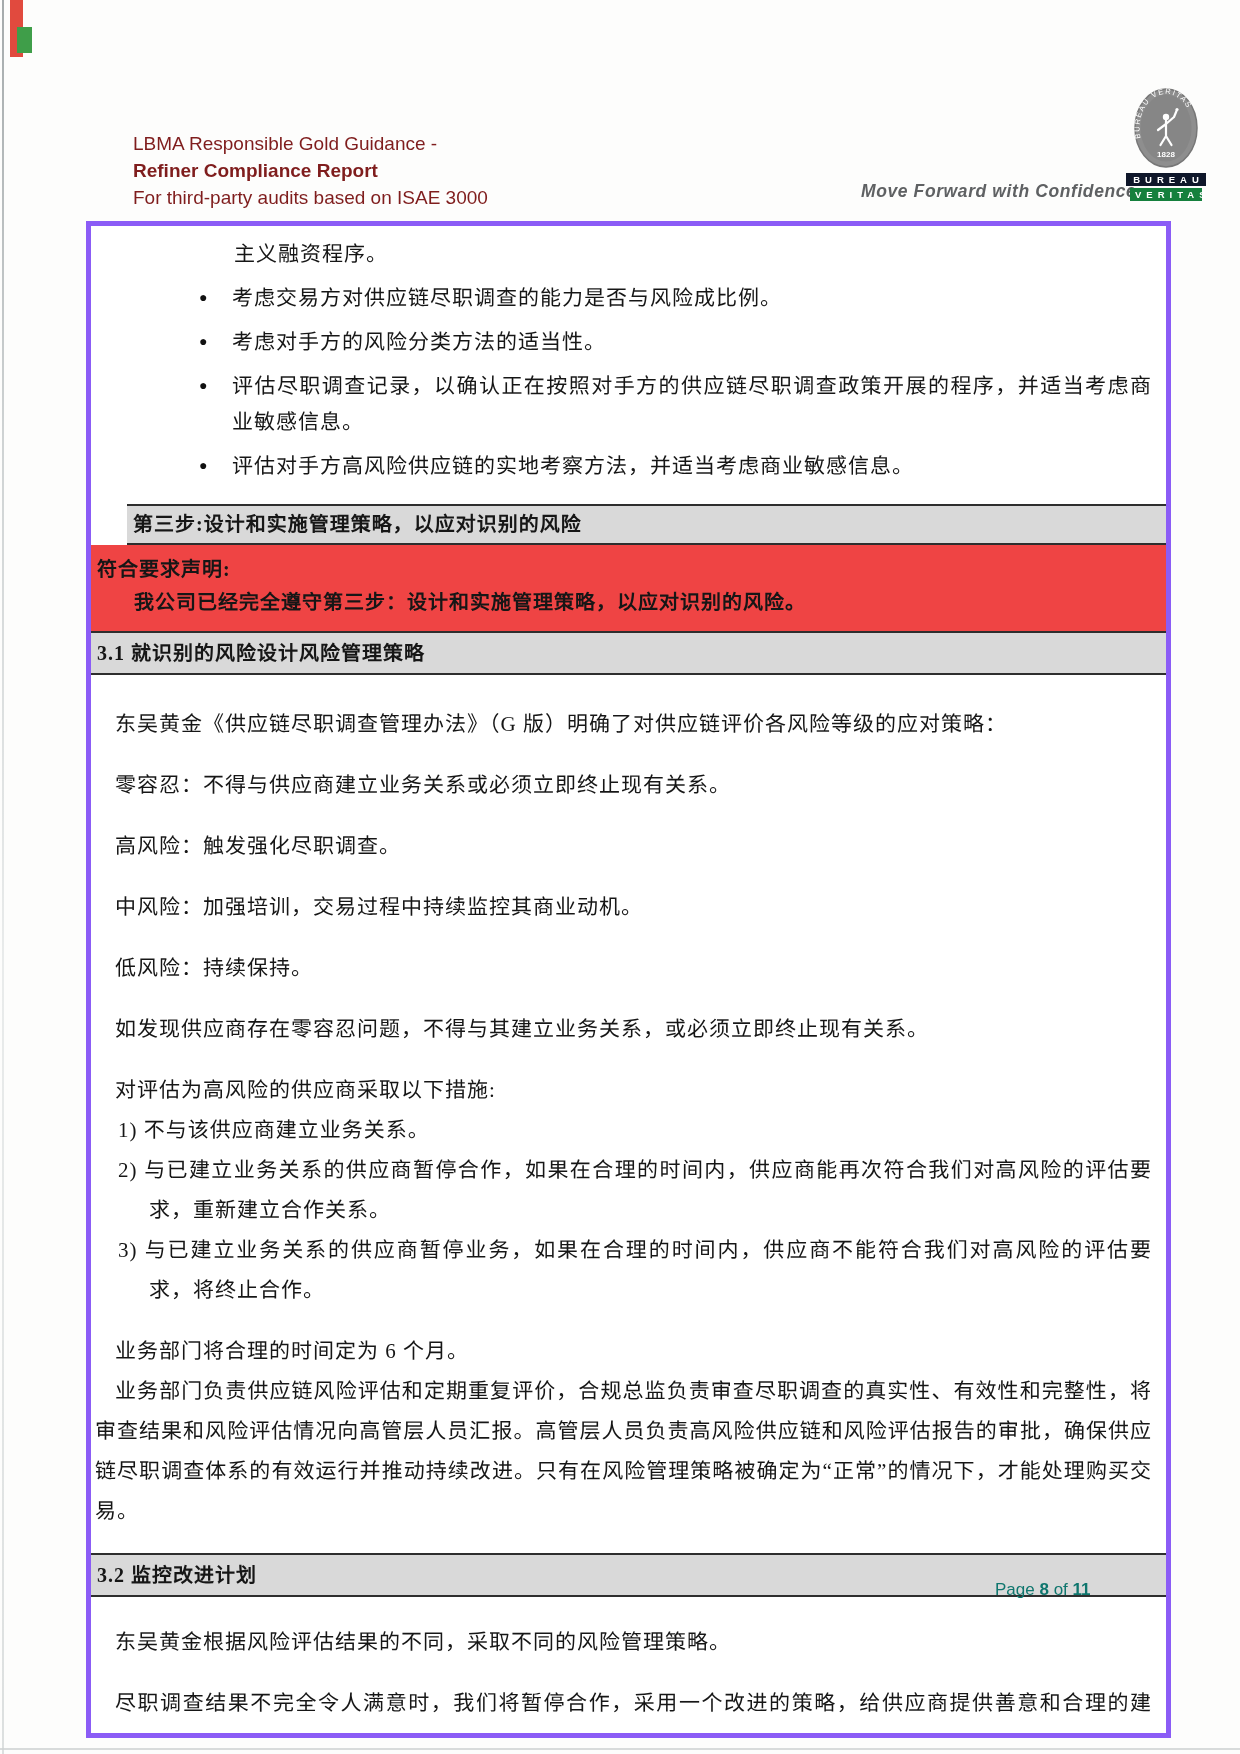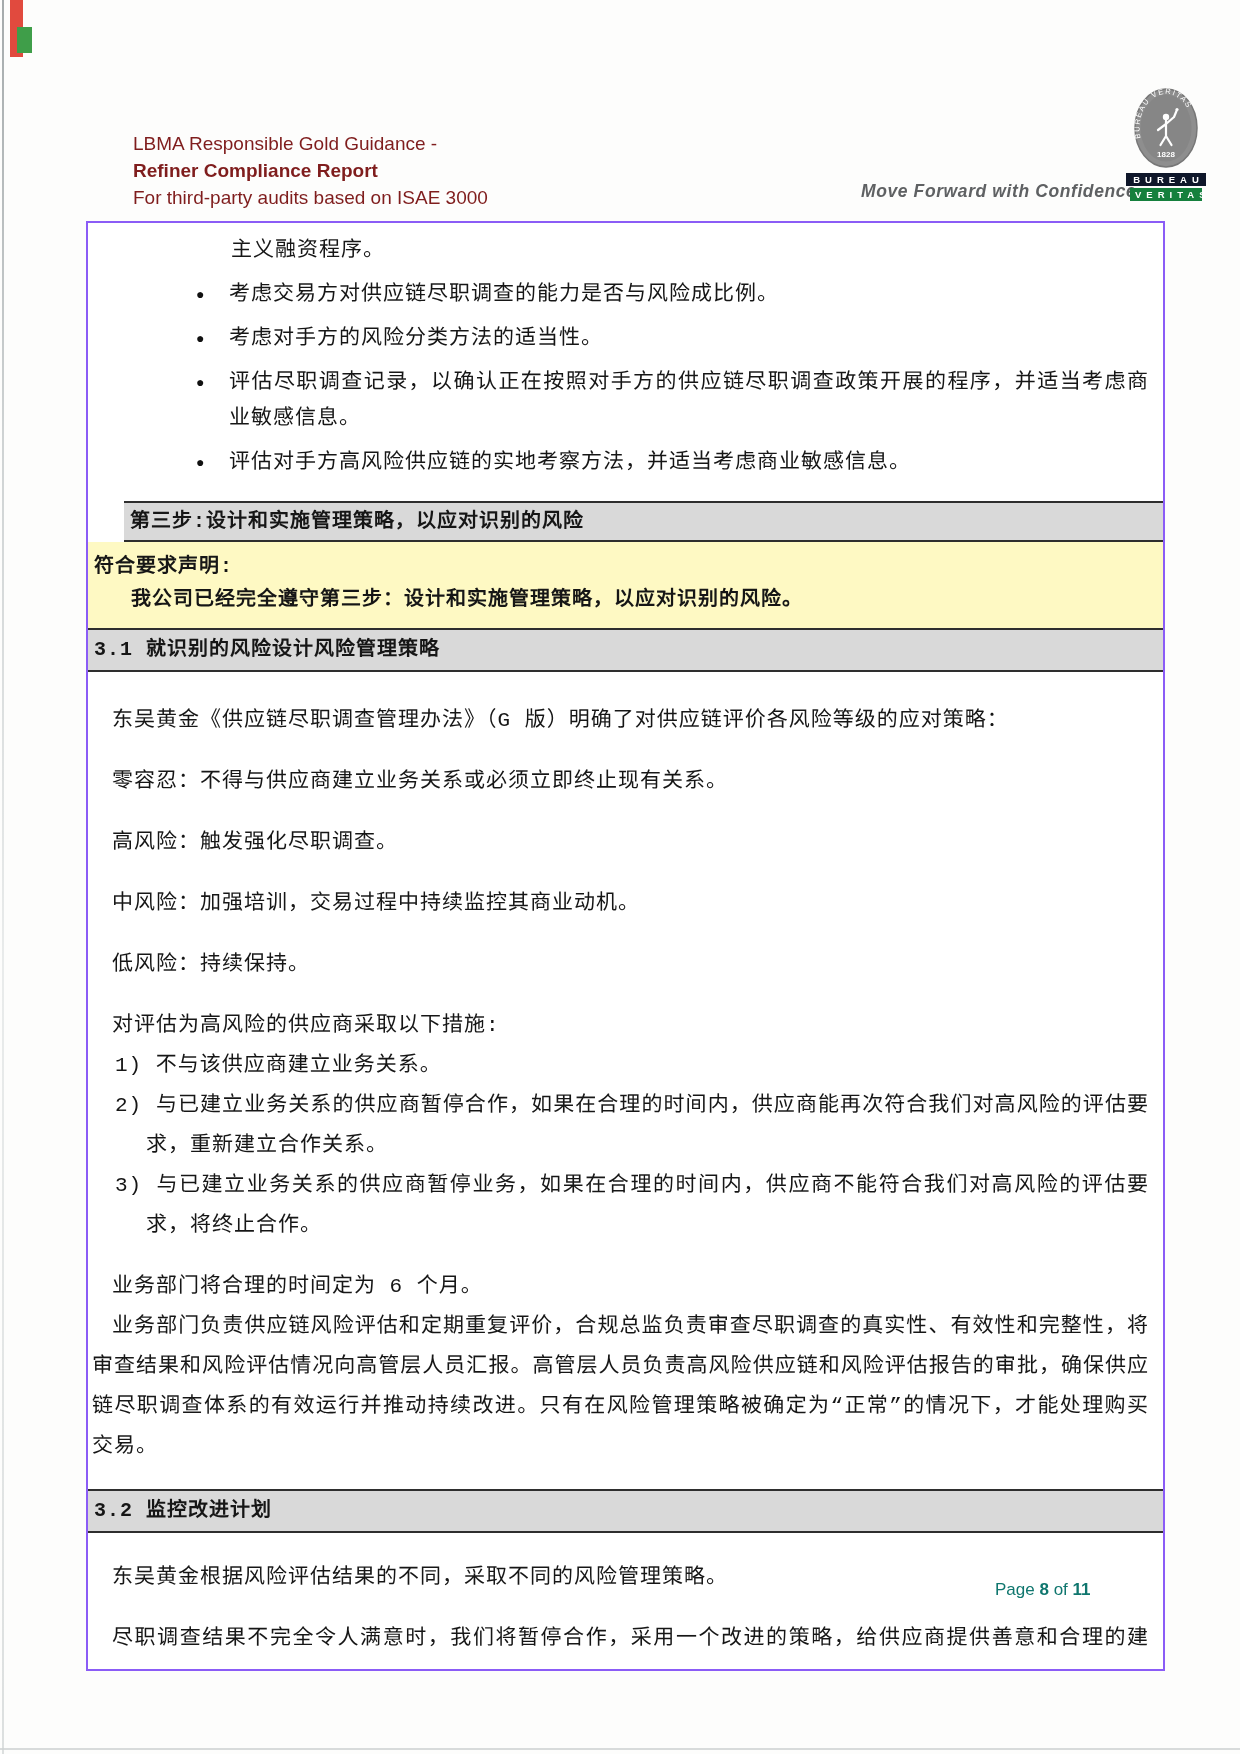--- a/index.html
+++ b/index.html
@@ -46,40 +46,40 @@
     font-family:"Liberation Sans", sans-serif; font-weight:bold;
     font-size:9.5px; line-height:13px; height:13px;
     letter-spacing:5px; text-indent:5px;
   }
   .bar-bureau  { background:#0f172a; margin:4px 2px 0 2px; }
   .bar-veritas { background:#15803d; margin:2px 6px 0 6px; }
 
   
   .report-box {
     position:absolute; left:86px; top:221px; width:1075px;
-    border:2px solid #8b5cf6; background:#ffffff;
-    font-size:21px; letter-spacing:1px;font-family:Liberation Mono, monospace;
+    border:5px solid #8b5cf6; background:#ffffff;
+    font-size:21px; letter-spacing:1px;
   }
 
   .row-a { padding:10px 14px 20px 4px; }
   .cont-line { margin-left:139px; line-height:36px; }
   .bullet-row { display:flex; margin:8px 0 0 104px; line-height:36px; }
   .bullet-dot { flex:none; width:20px; margin-right:13px; font-size:14px; color:#111; }
   .bullet-text { text-align:justify; }
 
   .banner {
     background:#d9d9d9;
     border-top:2px solid #2e2e2e; border-bottom:2px solid #2e2e2e;
     font-weight:bold; font-size:20px; line-height:40px;
     padding:0 6px; letter-spacing:1px;
   }
   .banner-step { line-height:37px;margin-left:36px; }
 
   .row-c {
-    background:#fef9c3; padding:8px 14px 12px 6px;
+    background:#ef4444; padding:8px 14px 12px 6px;
     font-weight:bold; font-size:20px; line-height:33px;
   }
   .row-c .statement { margin-left:37px; }
 
   .row-e { padding:8px 14px 22px 4px; }
   .para    { margin-left:20px; line-height:40px; text-align:justify;margin-top:21px; }
   .measure { padding-left:54px; text-indent:-31px; line-height:40px; text-align:justify; }
   .p-flush { text-indent:20px; line-height:40px; text-align:justify; }
 
   .row-g { padding:4px 14px 10px 4px; }
@@ -157,20 +157,21 @@
     </div>
 
     <div class="banner">3.1 就识别的风险设计风险管理策略</div>
 
     <div class="row-e">
       <div class="para">东吴黄金《供应链尽职调查管理办法》（G 版）明确了对供应链评价各风险等级的应对策略：</div>
       <div class="para">零容忍：不得与供应商建立业务关系或必须立即终止现有关系。</div>
       <div class="para">高风险：触发强化尽职调查。</div>
       <div class="para">中风险：加强培训，交易过程中持续监控其商业动机。</div>
       <div class="para">低风险：持续保持。</div>
+      <div class="para">如发现供应商存在零容忍问题，不得与其建立业务关系，或必须立即终止现有关系。</div>
       <div class="para">对评估为高风险的供应商采取以下措施:</div>
 
       <div class="measure">1) 不与该供应商建立业务关系。</div>
       <div class="measure">2) 与已建立业务关系的供应商暂停合作，如果在合理的时间内，供应商能再次符合我们对高风险的评估要求，重新建立合作关系。</div>
       <div class="measure">3) 与已建立业务关系的供应商暂停业务，如果在合理的时间内，供应商不能符合我们对高风险的评估要求，将终止合作。</div>
 
       <div class="para">业务部门将合理的时间定为 6 个月。</div>
       <div class="p-flush">业务部门负责供应链风险评估和定期重复评价，合规总监负责审查尽职调查的真实性、有效性和完整性，将审查结果和风险评估情况向高管层人员汇报。高管层人员负责高风险供应链和风险评估报告的审批，确保供应链尽职调查体系的有效运行并推动持续改进。只有在风险管理策略被确定为“正常”的情况下，才能处理购买交易。</div>
     </div>
 

